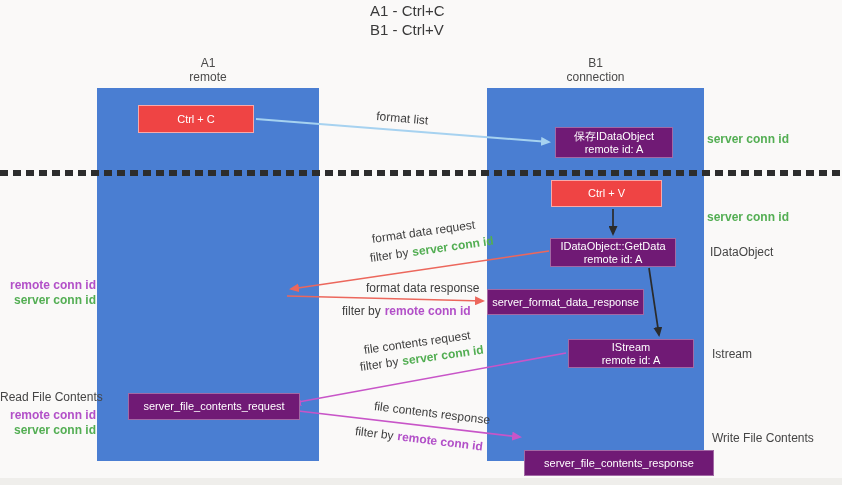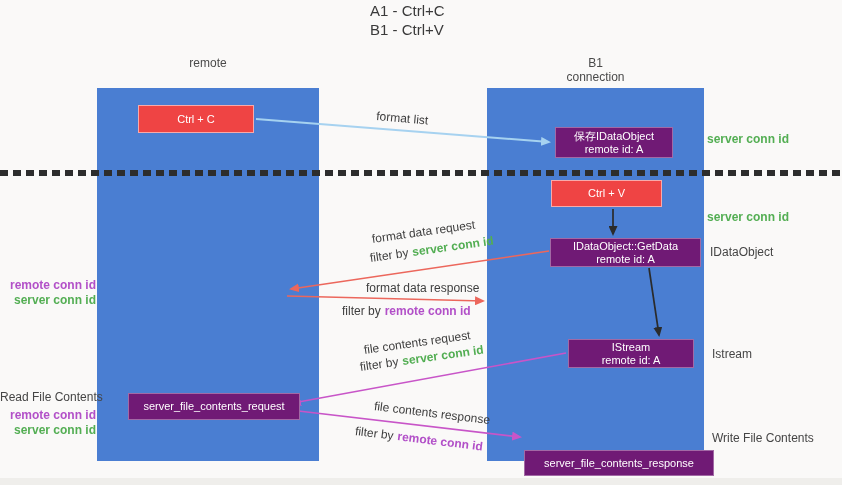--- a/index.html
+++ b/index.html
@@ -42,46 +42,50 @@
 
   <div class="abs divider"></div>
   <div class="abs footer-strip"></div>
 
   <div class="abs title">
     <div>A1 - Ctrl+C</div>
     <div>B1 - Ctrl+V</div>
   </div>
 
   <div class="abs col-header" style="left:97px;width:222px">
+    <div>A1</div>
     <div>remote</div>
   </div>
   <div class="abs col-header" style="left:487px;width:217px">
     <div>B1</div>
     <div>connection</div>
   </div>
 
   <div class="abs box green" style="left:138px;top:105px;width:116px;height:28px">
     <div>Ctrl + C</div>
   </div>
 
   <div class="abs box orange" style="left:555px;top:127px;width:118px;height:31px">
     <div>保存IDataObject</div>
     <div>remote id: A</div>
   </div>
 
   <div class="abs box green" style="left:551px;top:180px;width:111px;height:27px">
     <div>Ctrl + V</div>
   </div>
 
-  <div class="abs box orange" style="left:550px;top:238px;width:151px;height:29px">
+  <div class="abs box orange" style="left:550px;top:238px;width:126px;height:29px">
     <div>IDataObject::GetData</div>
     <div>remote id: A</div>
   </div>
 
 
+  <div class="abs box orange" style="left:487px;top:289px;width:157px;height:26px">
+    <div>server_format_data_response</div>
+  </div>
 
   <div class="abs box orange" style="left:568px;top:339px;width:126px;height:29px">
     <div>IStream</div>
     <div>remote id: A</div>
   </div>
 
   <div class="abs box orange" style="left:128px;top:393px;width:172px;height:27px">
     <div>server_file_contents_request</div>
   </div>
 

